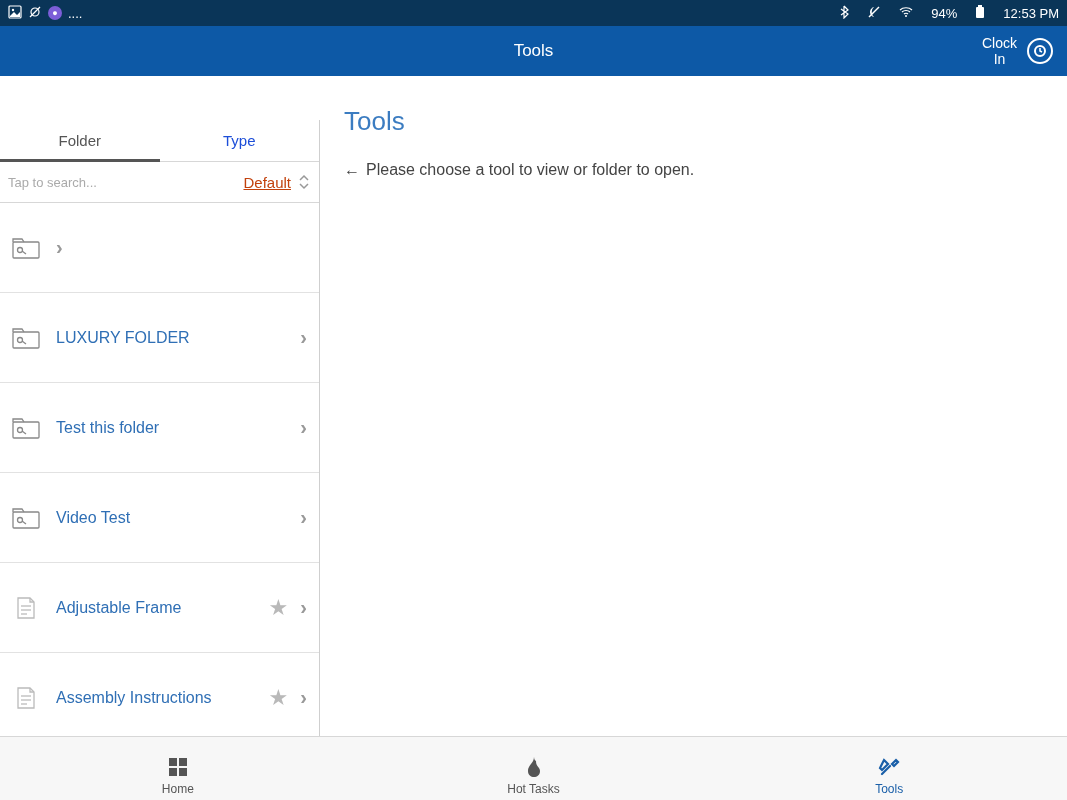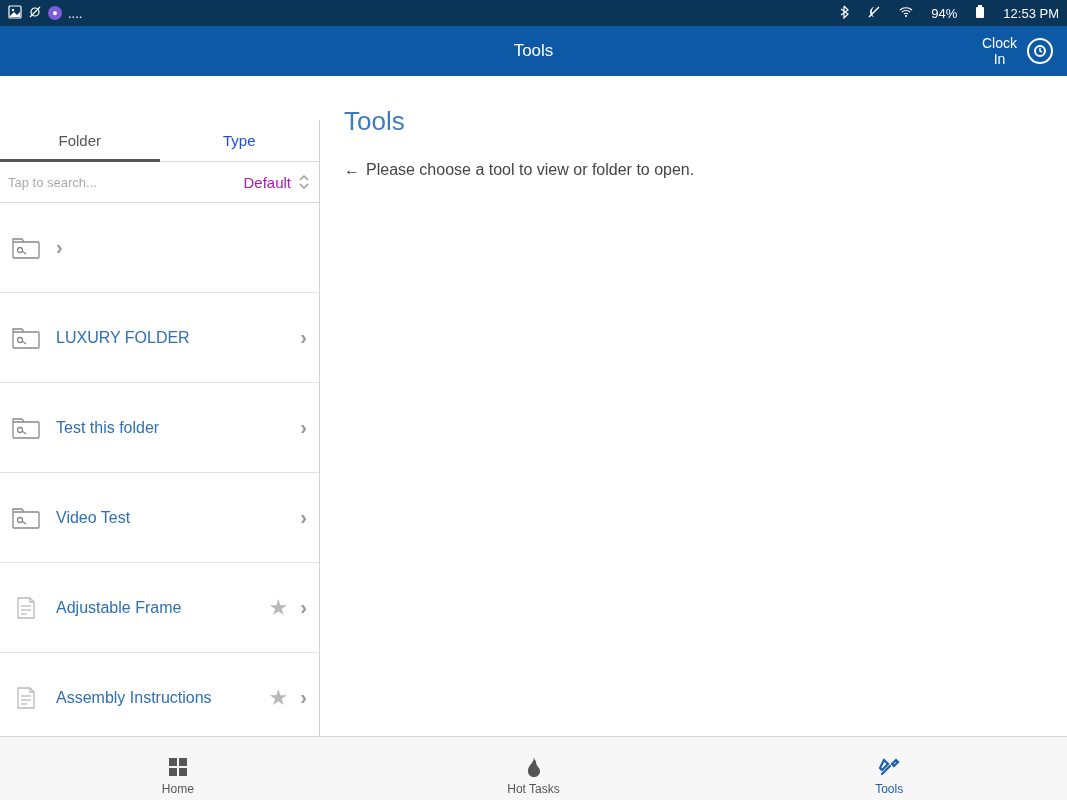--- a/index.html
+++ b/index.html
@@ -20,21 +20,21 @@
 .body-area { display: flex; height: 660px; }
 .left-pane { width: 320px; border-right: 1px solid #cfcfcf; display: flex; flex-direction: column; background: #fff; margin-top: 44px; }
 .tabs { display: flex; border-bottom: 1px solid #d7d7d7; }
 .tab { flex: 1; text-align: center; padding: 12px 0; font-size: 15px; color: #1d4ed8; cursor: pointer; position: relative; }
 .tab.active { color: #555; }
 .tab.active::after { content: ""; position: absolute; left: 0; right: 0; bottom: -1px; height: 3px; background: #555; }
 
 .search-row { display: flex; align-items: center; border-bottom: 1px solid #d7d7d7; padding: 10px 8px; }
 .search-input { flex: 1; border: none; outline: none; font-size: 13px; color: #4c1d95; background: transparent; }
 .search-input::placeholder { color: #aaa; }
-.sort-label { font-size: 15px; color: #a21caf; margin-right: 6px; }
+.sort-label { font-size: 15px; color: #c2410c; margin-right: 6px; text-decoration: underline; }
 .sort-chev { display: flex; flex-direction: column; line-height: 0.5; color: #999; font-size: 12px; }
 
 .list { flex: 1; overflow: hidden; }
 .list-item { height: 90px; border-bottom: 1px solid #e2e2e2; display: flex; align-items: center; padding: 0 12px; cursor: pointer; }
 .item-icon { width: 28px; height: 24px; margin-right: 16px; display: flex; align-items: center; justify-content: center; }
 .item-label { flex: 1; font-size: 16px; color: #2f6fb5; }
 .star { color: #b9b9b9; font-size: 22px; margin-right: 12px; }
 .chevron { color: #999; font-size: 20px; font-weight: bold; }
 
 .right-pane { flex: 1; padding: 30px 24px; }

